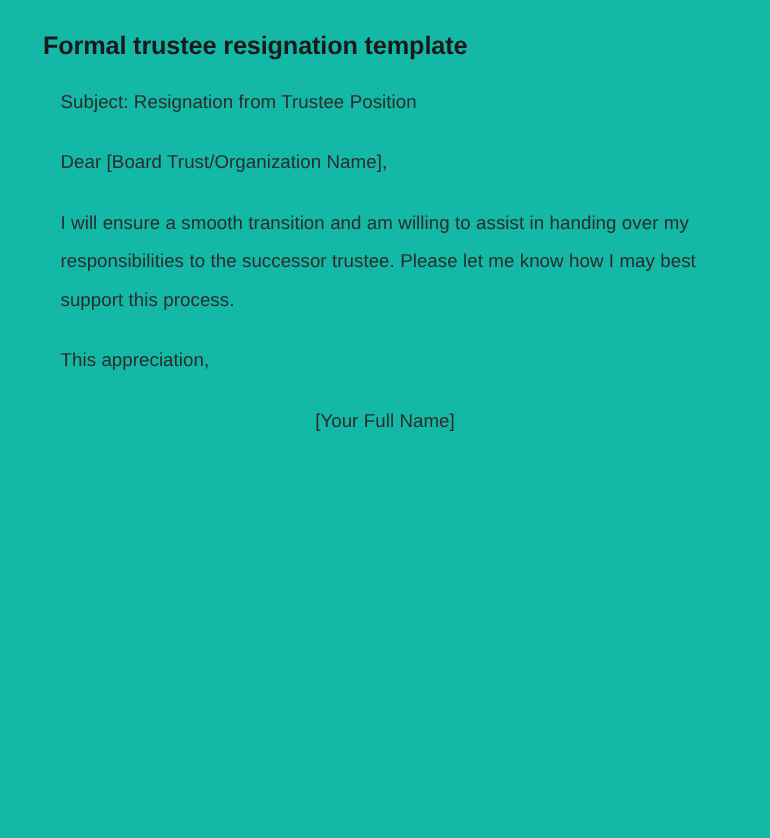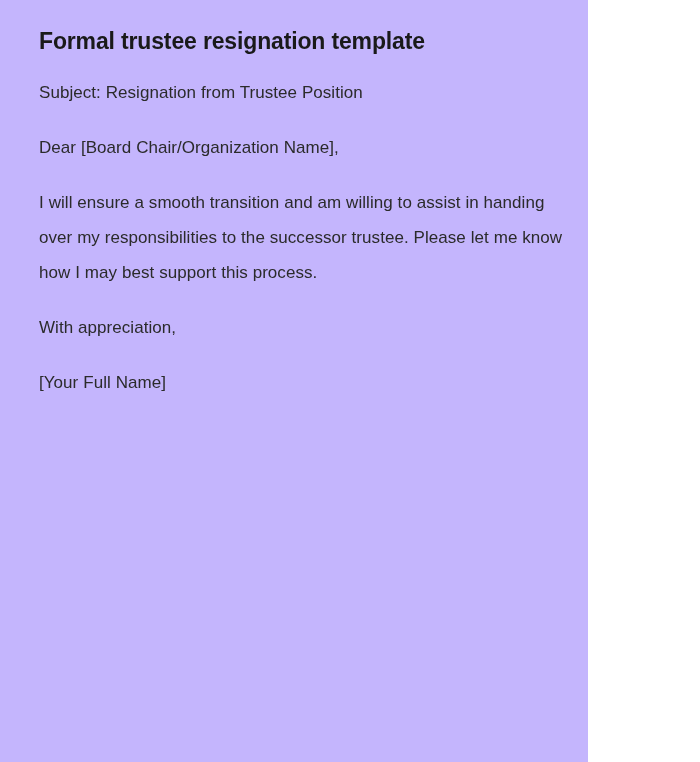--- a/index.html
+++ b/index.html
@@ -10,62 +10,64 @@
   body {
     width: 700px;
     height: 762px;
     font-family: "Liberation Sans", sans-serif;
     color: #2b2b2b;
     -webkit-font-smoothing: antialiased;
     overflow: hidden;
   }
   .page {
     box-sizing: border-box;
-    width: 588px;
+    width: 700px;
     min-height: 762px;
-    background: #c4b5fd;
+    background: #14b8a6;
     padding: 26px 20px 20px 39px;
   }
   .doc-title {
     font-size: 23px;
     font-weight: bold;
     line-height: 30px;
     color: #1a1a1a;
     letter-spacing: -0.15px;
     margin: 0 0 19px 0;
   }
   .doc-body {
     max-width: 590px;
+    margin-left: 16px;
   }
   .para {
     font-size: 17px;
     line-height: 35px;
     color: #2b2b2b;
     margin: 0 0 20px 0;
     letter-spacing: 0.05px;
     word-spacing: 0.1px;
   }
   .para:last-child {
     margin-bottom: 0;
+    text-align: center;
   }
 </style>
 </head>
 <body>
 
 <div class="page">
 
   <h1 class="doc-title">Formal trustee resignation template</h1>
 
   <div class="doc-body">
     <p class="para">Subject: Resignation from Trustee Position</p>
 
-    <p class="para">Dear [Board Chair/Organization Name],</p>
+    <p class="para">Dear [Board Trust/Organization Name],</p>
 
 
 
     <p class="para">I will ensure a smooth transition and am willing to assist in handing over my responsibilities to the successor trustee. Please let me know how I may best support this process.</p>
 
-    <p class="para">With appreciation,</p>
+    <p class="para">This appreciation,</p>
 
     <p class="para">[Your Full Name]</p>
   </div>
 
 </div>
 
 </body></html>

